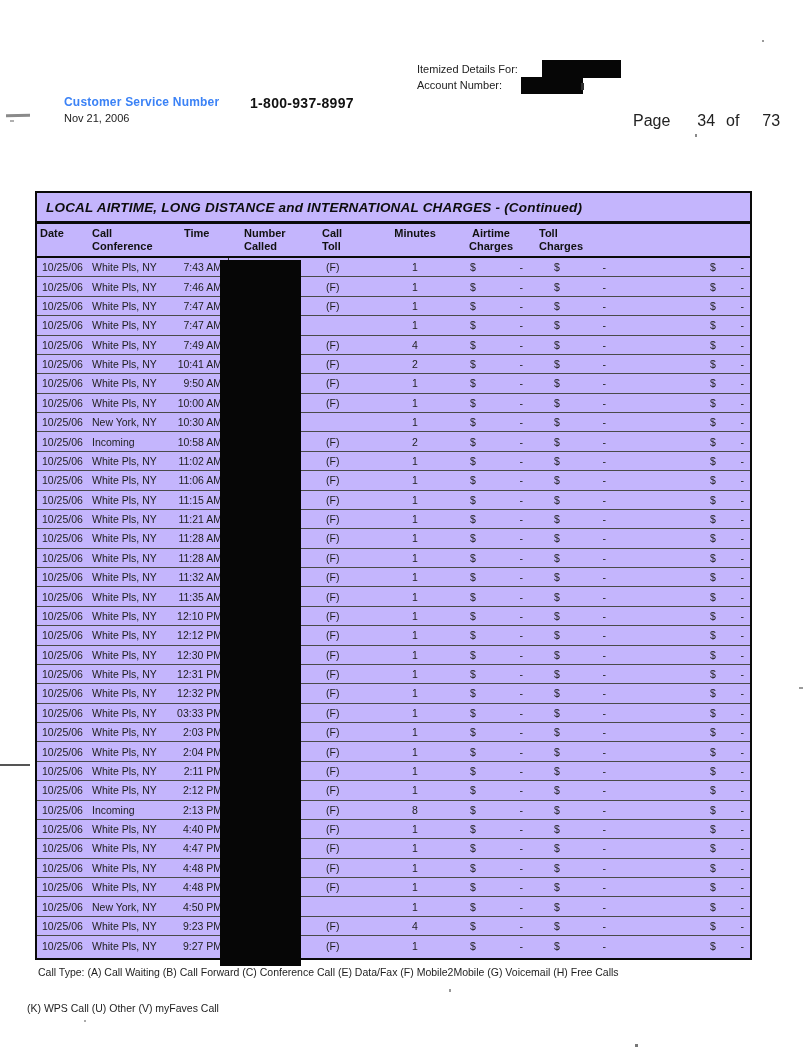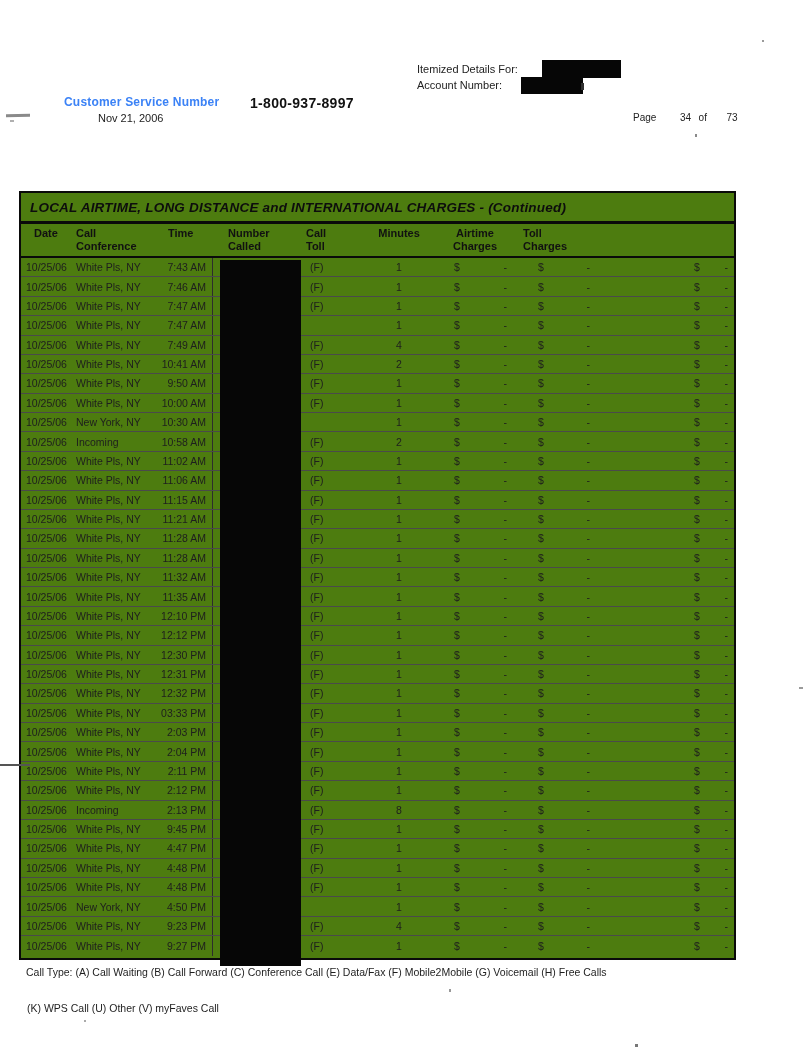--- a/index.html
+++ b/index.html
@@ -7,42 +7,42 @@
     width:811px;height:1056px;position:relative;background:#ffffff;
     font-family:"Liberation Sans","DejaVu Sans",sans-serif;color:#1b1b1b;
     -webkit-font-smoothing:antialiased;overflow:hidden;
   }
   .abs{position:absolute;}
   
   .hdr-label{font-size:11px;color:#222;}
   .redact{background:#060606;position:absolute;}
   .csn-label{font-size:12px;font-weight:bold;color:#3b82f6;letter-spacing:.2px;}
   .csn-number{font-size:14px;font-weight:bold;color:#111;letter-spacing:.3px;}
-  .stmt-date{font-size:11px;color:#222;margin-left:34px;}
-  .page-ind{font-size:10px;color:#222;}
+  .stmt-date{font-size:11px;color:#222;}
+  .page-ind{font-size:16px;color:#222;}
   .page-ind span{display:inline-block;}
   
   .bill-table{
-    position:absolute;left:19px;top:191px;width:713px;height:765px;
-    border:2.5px solid #0a0a0a;background:#4d7c0f;
+    position:absolute;left:35px;top:191px;width:713px;height:765px;
+    border:2.5px solid #0a0a0a;background:#c4b5fd;
   }
   .t-titleband{
     height:28px;border-bottom:3px solid #0a0a0a;display:flex;align-items:center;
   }
   .t-title{
     font-size:13.5px;font-weight:bold;font-style:italic;padding-left:9px;
     letter-spacing:.2px;color:#0d0d0d;white-space:nowrap;
   }
   .t-headrow{
     height:34px;border-bottom:2px solid #0a0a0a;display:grid;
     grid-template-columns:52px 88px 51px 90px 62px 70px 82px 95px auto;
     font-size:11px;font-weight:bold;color:#111;padding-top:3px;box-sizing:border-box;
   }
   .t-headrow .hc{line-height:13px;white-space:pre;}
-  .hc.c-date{padding-left:13px;}
+  .hc.c-date{padding-left:3px;}
   .hc.c-dest{padding-left:3px;}
   .hc.c-time{padding-left:7px;}
   .hc.c-num{padding-left:16px;}
   .hc.c-ctype{padding-left:4px;}
   .hc.c-min{text-align:center;}
   .hc.c-air{text-align:center;}
   .hc.c-toll{padding-left:7px;}
   .hc.c-total{text-align:right;padding-right:20px;}
   .t-body{display:flex;flex-direction:column;height:698px;}
   .t-row{
@@ -684,21 +684,21 @@
           <span class="amt">-</span>
         </div>
       <div class="money m-total">
           <span class="cur">$</span>
           <span class="amt">-</span>
         </div>
     </div>
       <div class="t-row">
       <div class="td-date">10/25/06</div>
       <div class="td-dest">White Pls, NY</div>
-      <div class="td-time">9:45 PM</div>
+      <div class="td-time">4:40 PM</div>
       <div class="td-num"></div>
       <div class="td-ctype">(F)</div>
       <div class="td-min">1</div>
       <div class="money m-air">
           <span class="cur">$</span>
           <span class="amt">-</span>
         </div>
       <div class="money m-toll">
           <span class="cur">$</span>
           <span class="amt">-</span>
@@ -826,21 +826,21 @@
       <div class="money m-total">
           <span class="cur">$</span>
           <span class="amt">-</span>
         </div>
     </div>
     </div>
 </div>
 
 <div class="redact-col"></div>
 
-<div class="abs footnote" style="left:26px;top:966px;text-align:center;">Call Type: (A) Call Waiting (B) Call Forward (C) Conference Call (E) Data/Fax (F) Mobile2Mobile (G) Voicemail (H) Free Calls</div>
+<div class="abs footnote" style="left:38px;top:966px;text-align:center;">Call Type: (A) Call Waiting (B) Call Forward (C) Conference Call (E) Data/Fax (F) Mobile2Mobile (G) Voicemail (H) Free Calls</div>
 <div class="abs footnote" style="left:27px;top:1002px;">(K) WPS Call (U) Other (V) myFaves Call</div>
 
 <div class="art" style="left:6px;top:114px;width:24px;height:3px;transform:rotate(-1deg);"></div>
 <div class="art" style="left:10px;top:120px;width:4px;height:2px;background:#b0b0b0;"></div>
 <div class="art" style="left:0px;top:764px;width:30px;height:2px;background:#555;"></div>
 <div class="art" style="left:581px;top:83px;width:3px;height:7px;background:#303030;"></div>
 <div class="art" style="left:762px;top:40px;width:2px;height:2px;background:#9a9a9a;"></div>
 <div class="art" style="left:695px;top:134px;width:2px;height:3px;"></div>
 <div class="art" style="left:799px;top:687px;width:4px;height:2px;background:#9a9a9a;"></div>
 <div class="art" style="left:635px;top:1044px;width:3px;height:3px;background:#777;"></div>

